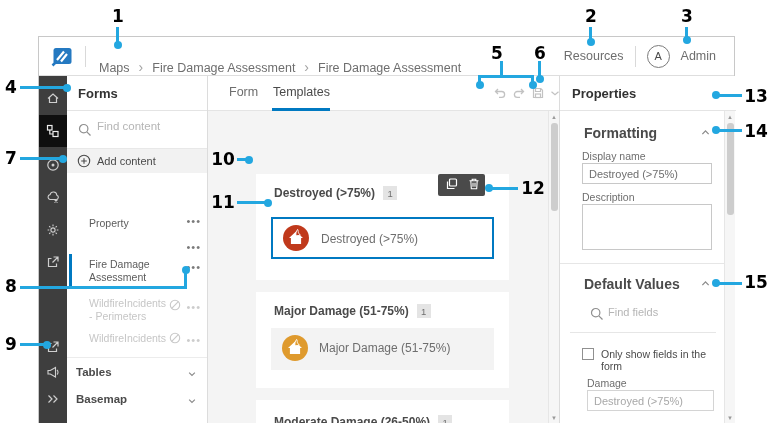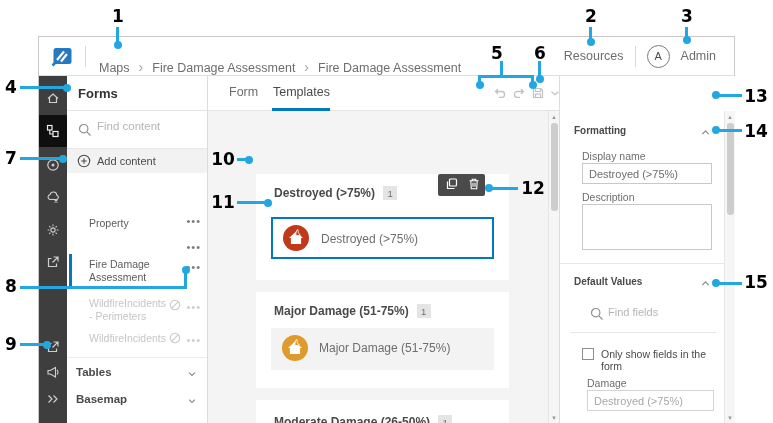--- a/index.html
+++ b/index.html
@@ -67,21 +67,21 @@
   .g1 .cir{fill:#c0391b}.g1 .flame{fill:#c0391b}
   .g2 .cir{fill:#df9a2d}.g2 .flame{fill:#df9a2d}
   .acts{position:absolute;left:230px;top:98px;width:47px;height:22px;background:#4a4a4a;border-radius:2px;z-index:5;display:flex;align-items:center;gap:4px;padding-left:5px}
   .acts button{width:18px;height:18px;background:none;border:none;color:#fff;cursor:pointer}
   
   .sbar{position:absolute;top:35px;bottom:0;width:11px;background:#f6f6f6;border-left:1px solid #e6e6e6}
   .sbar .thumb{position:absolute;left:2px;width:7px;background:#cdcdcd;border-radius:3px;cursor:pointer}
   .sbar .ar{position:absolute;left:0;width:100%;text-align:center;font-size:6px;color:#9a9a9a;line-height:8px;cursor:pointer}
   
   .props{position:absolute;left:520px;top:39px;width:177px;height:348px;background:#fff;border-left:1px solid var(--bd)}
-  .sechead{position:absolute;left:14px;display:flex;align-items:center;font-size:10px;font-weight:bold;color:var(--sec)}
+  .sechead{position:absolute;left:24px;display:flex;align-items:center;font-size:14px;font-weight:bold;color:var(--sec)}
   .collapse{position:absolute;background:none;border:none;color:#8a8a8a;cursor:pointer;width:14px;height:14px}
   .flabel{position:absolute;font-size:10.5px;color:var(--mut)}
   .fin{position:absolute;border:1px solid #c8c8c8;background:#fff;font-size:11px;color:var(--mut);padding:0 6px;font-family:inherit;outline:none}
   .hr{position:absolute;left:0;height:1px;background:#e6e6e6}
   .ffind{position:absolute;left:22px;top:228px;width:130px;height:22px}
   .ffind input{position:absolute;left:26px;top:2px;width:100px;border:none;outline:none;font-size:11px;color:var(--sec);font-family:inherit}
   .ffind input::placeholder{color:var(--ph)}
   .cbx{position:absolute;left:22px;top:272px;width:12px;height:12px;appearance:none;border:1px solid #909090;background:#fff;cursor:pointer}
   .cbl{position:absolute;left:41px;top:272px;font-size:10.5px;color:var(--sec);width:125px}
   
@@ -321,20 +321,23 @@
       </div>
 
       <div class="sbar" style="left:340px">
         <div class="ar" style="top:2px">▲</div>
         <div class="thumb" style="top:12px;height:88px"></div>
         <div class="ar" style="bottom:2px">▼</div>
       </div>
     </section>
 
     <section class="props">
+      <div class="ptitle-row">
+        <span class="ptitle" style="left:12px">Properties</span>
+      </div>
 
       <div class="sechead" style="top:49px">Formatting</div>
       <button class="collapse" style="left:138px;top:50px">
         <svg width="11" height="11" viewBox="0 0 14 14" fill="none" stroke="currentColor" stroke-width="1.6">
             <path d="M3 9 L7 5 L11 9"></path>
           </svg>
       </button>
 
       <span class="flabel" style="left:22px;top:74px">Display name</span>
       <input class="fin" style="left: 22px; top: 87px; width: 130px; height: 21px;" value="Destroyed (&gt;75%)">

